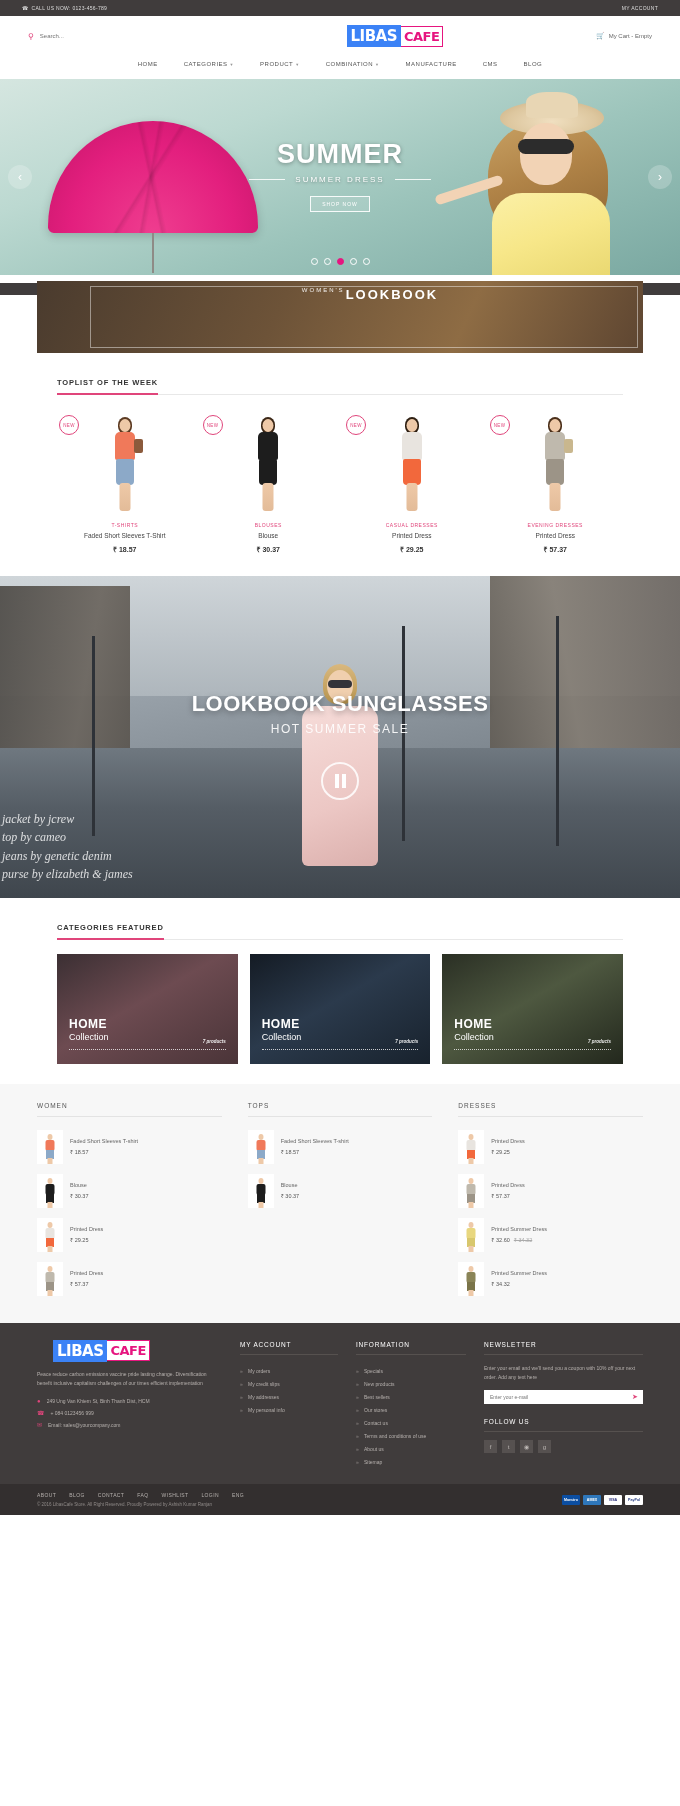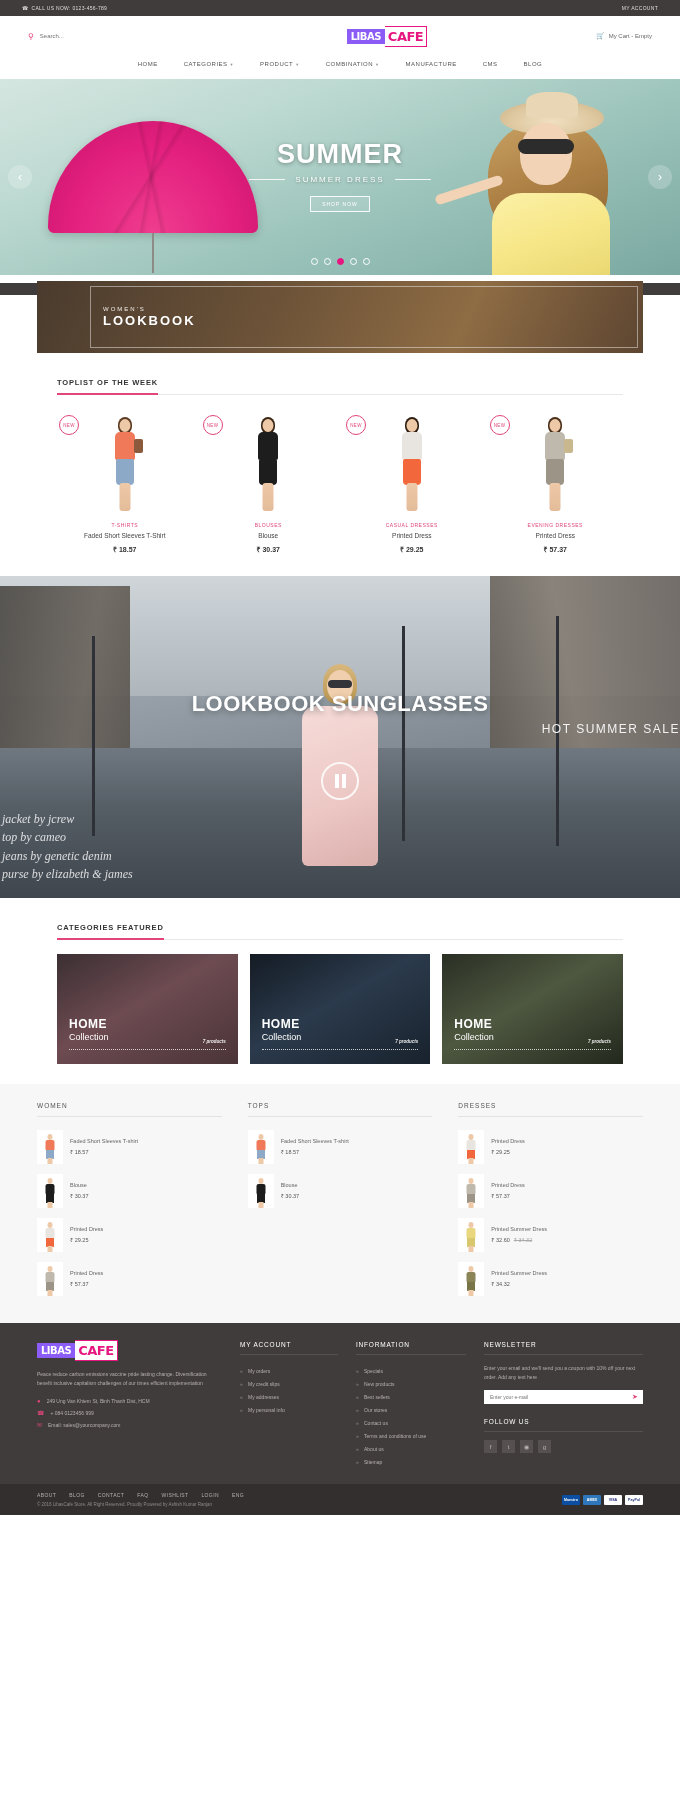--- a/index.html
+++ b/index.html
@@ -27,22 +27,22 @@
   .search-box { display:flex; align-items:center; gap:6px; width:150px; }
   .search-ico { color:#e0457b; font-size:8px; }
   .search-input {
     border:none; outline:none; font-size:6px; color:#999;
     font-family:"Liberation Sans", sans-serif; width:100%;
   }
   .logo {
     display:flex; align-items:center; height:19px;
   }
   .logo-left {
-    background:#8b5cf6; color:#fff; font-weight:bold; font-size:10px;
-    padding:2px 4px; letter-spacing:-.5px; font-family:"DejaVu Sans", sans-serif;
+    background:#3b82f6; color:#fff; font-weight:bold; font-size:15px;
+    padding:2px 4px; letter-spacing:-.5px; font-family:"DejaVu Sans", sans-serif;margin-left:16px;
   }
   .logo-right {
     background:#fff; color:#e6157f; font-weight:bold; font-size:13px;
     padding:2px 3px; letter-spacing:-.5px; font-family:"DejaVu Sans", sans-serif;
     border:1px solid #e6157f; border-left:none;
   }
   .cart { display:flex; align-items:center; gap:4px; font-size:6px; color:#666; }
   .cart-ico { color:#e0457b; font-size:7px; }
 
   
@@ -153,21 +153,21 @@
     position:absolute; left:0; right:0; top:8px; height:12px; background:#403c3c;
   }
   .banners { display:flex; gap:10px; padding:0 37px; position:relative; z-index:2; }
   .banner {
     flex:1; height:72px; position:relative; overflow:hidden;
   }
   .banner.b1 { background:linear-gradient(115deg,#4a3b2e 0%,#6d5338 40%,#8e6c44 70%,#5d4531 100%); }
   .banner.b2 { background:linear-gradient(115deg,#1e2733 0%,#2f3d4e 40%,#48596b 75%,#222c38 100%); }
   .banner-inner {
     position:absolute; inset:5px; border:1px solid rgba(255,255,255,.45);
-    display:flex; flex-direction:column; justify-content:center;
+    display:flex; flex-direction:row; justify-content:center;
     padding-left:12px; gap:1px;margin-left:48px;
   }
   .banner.b2 .banner-inner { align-items:flex-end; padding-right:12px; padding-left:0; }
   .banner-sub { font-size:6px; color:#fff; letter-spacing:2px; opacity:.9; }
   .banner-title { font-size:13px; color:#fff; font-weight:bold; letter-spacing:2px; }
   .banner-sub2 { font-size:6px; color:#fff; letter-spacing:1px; opacity:.95; }
 
   
   .section { padding:0 57px; }
   .sec-head { margin:18px 0 0; }
@@ -235,21 +235,21 @@
   .vm-hair { position:absolute; left:50%; transform:translateX(-50%); top:16px;
     width:34px; height:40px; background:linear-gradient(#d9b87e,#b8954f); border-radius:50% 50% 40% 40%; }
   .vm-glass { position:absolute; left:50%; transform:translateX(-50%); top:32px;
     width:24px; height:8px; background:#33343a; border-radius:4px; }
   .vid-title {
     position:absolute; left:0; right:0; top:115px; text-align:center; z-index:8;
     font-size:22px; font-weight:bold; color:#fff; letter-spacing:.5px;
     text-shadow:0 2px 6px rgba(0,0,0,.35);
   }
   .vid-sub {
-    position:absolute; left:0; right:0; top:146px; text-align:right; z-index:8;
+    position:absolute; left:0; right:0; top:146px; text-align:center; z-index:8;
     font-size:12px; color:rgba(255,255,255,.9); letter-spacing:1.5px;
   }
   .vid-play {
     position:absolute; left:50%; top:186px; transform:translateX(-50%);
     width:38px; height:38px; border-radius:50%; border:2px solid rgba(255,255,255,.85);
     display:flex; align-items:center; justify-content:center; gap:3px; z-index:9;
   }
   .vid-play i { display:block; width:4px; height:14px; background:#fff; }
   .vid-caption {
     position:absolute; left:0; bottom:14px; z-index:9; padding-left:2px;

